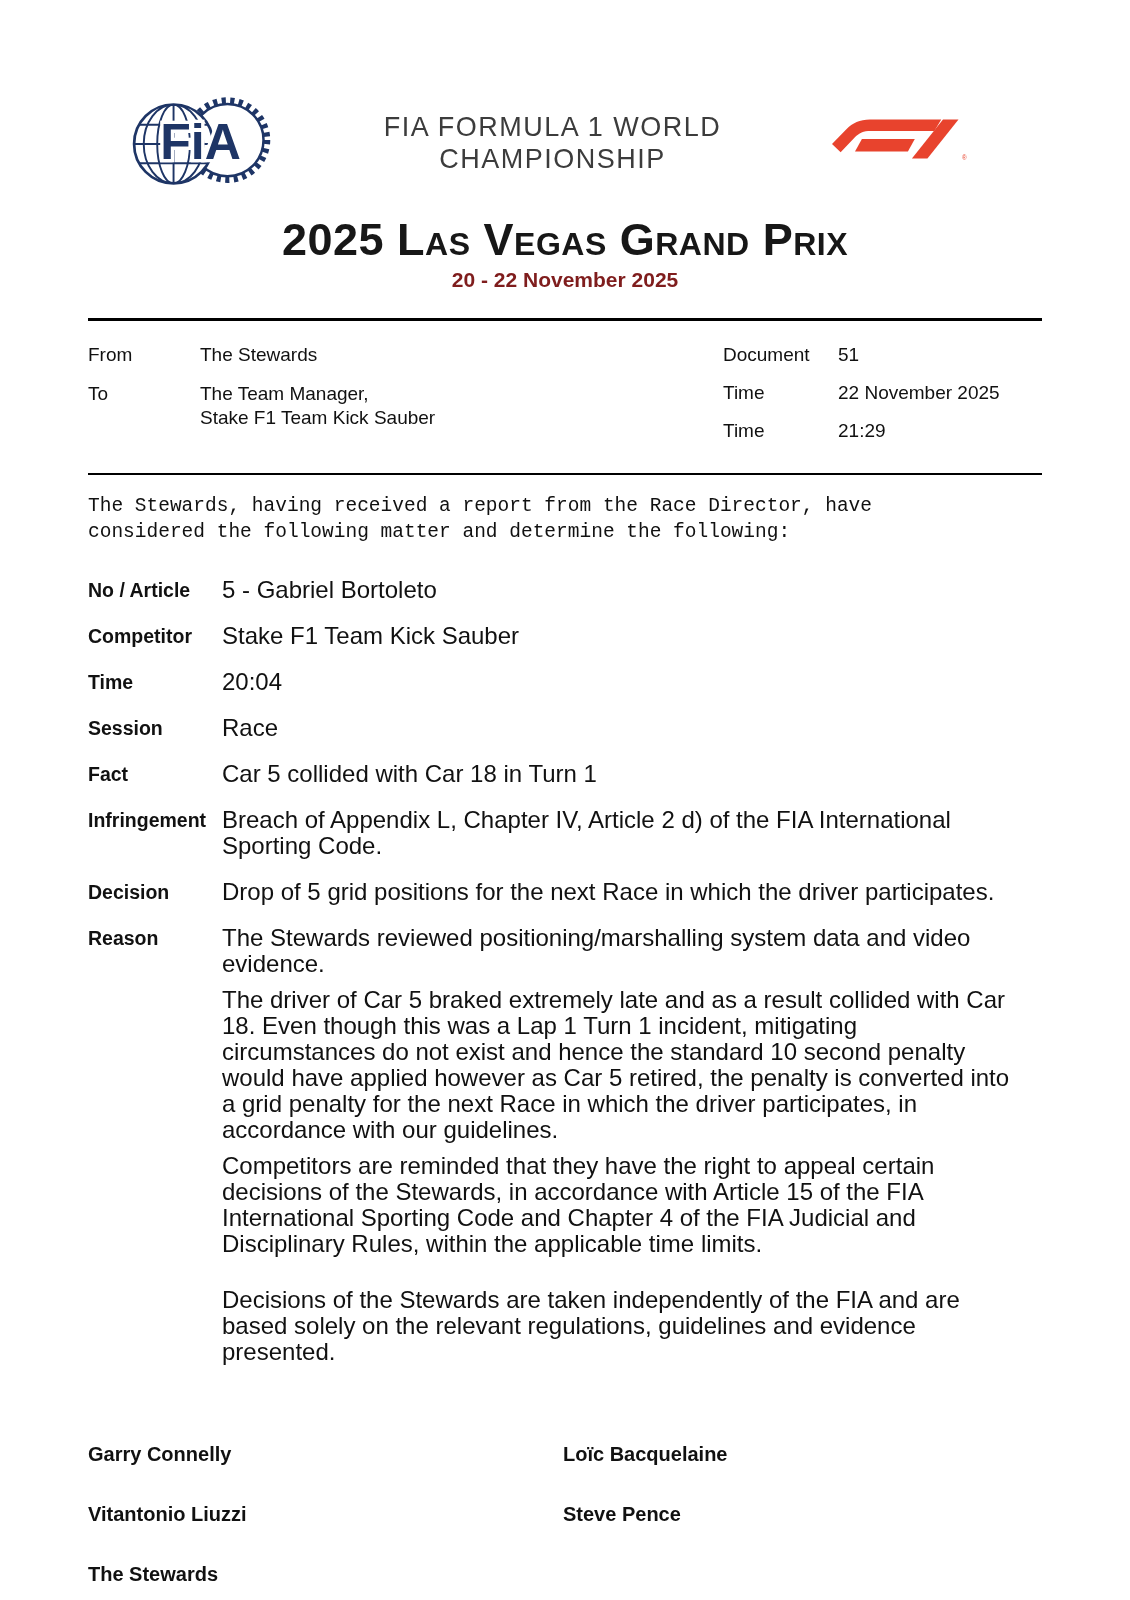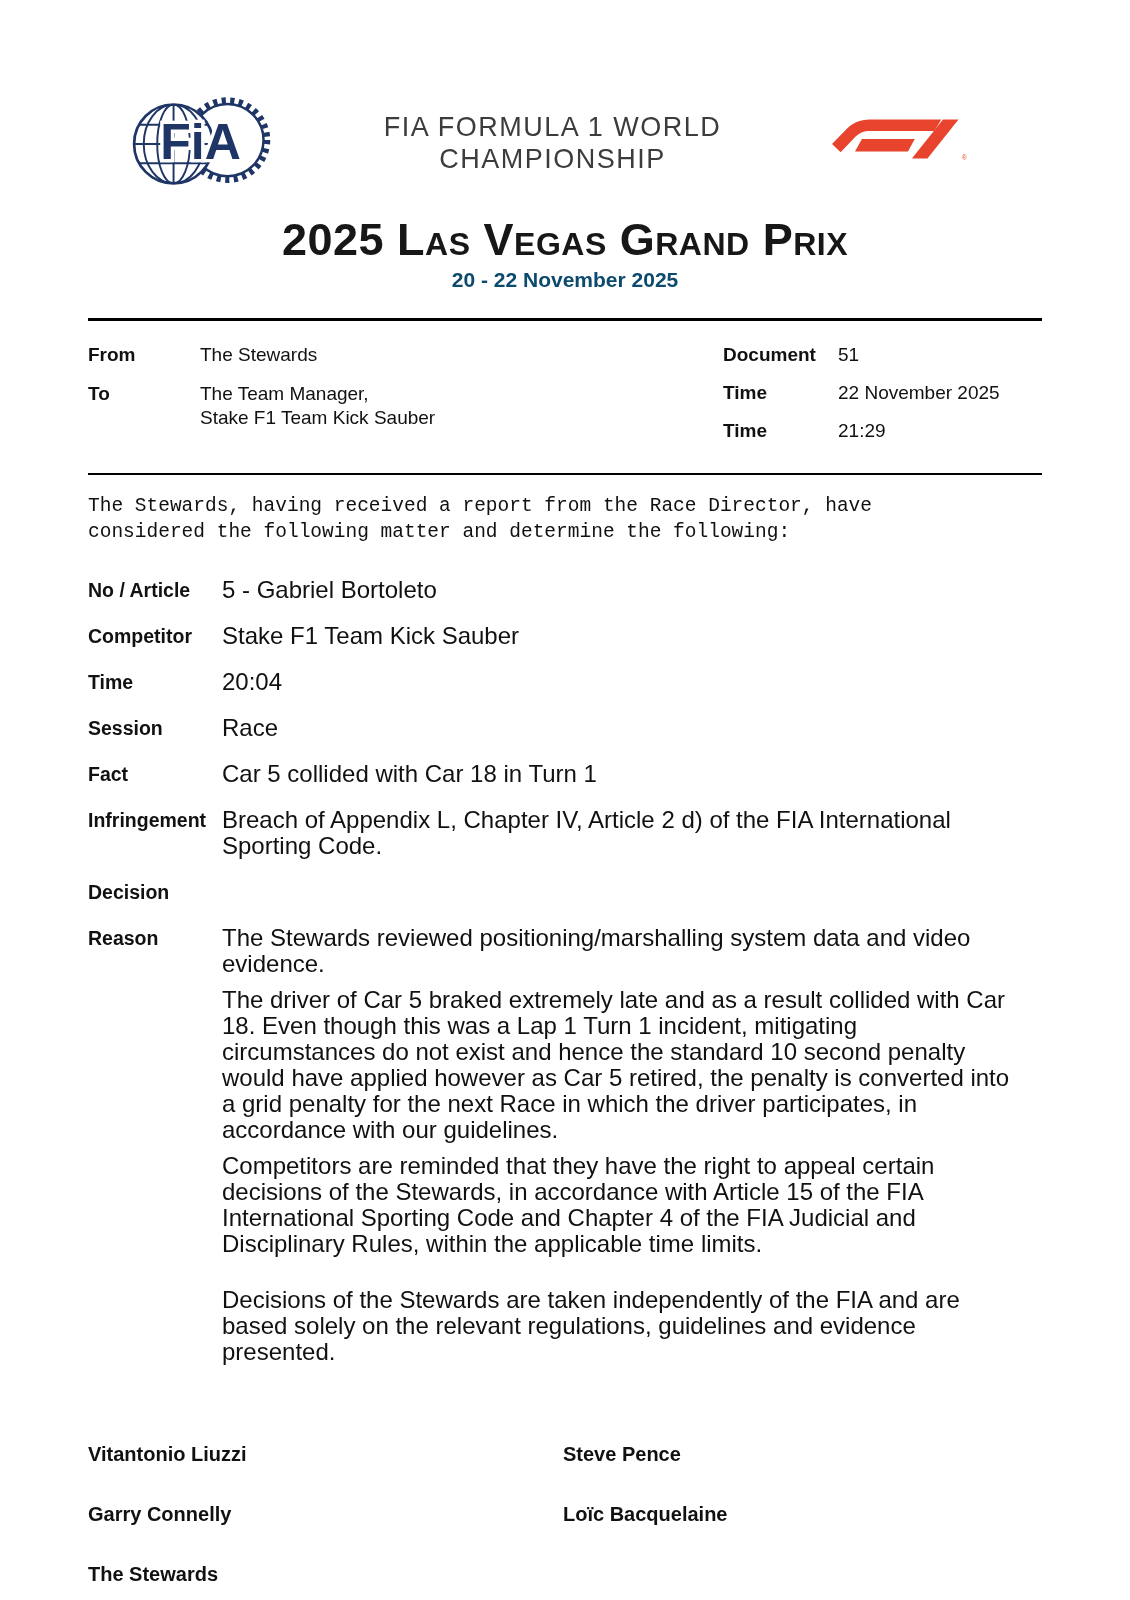--- a/index.html
+++ b/index.html
@@ -41,35 +41,35 @@
     font-size: 45px;
     font-weight: 700;
     font-variant: small-caps;
     letter-spacing: 0.5px;
     color: #171717;
   }
   .doc-subtitle {
     font-size: 21px;
     font-weight: 700;
     margin-top: 2px;
-    color: #0c4a6e;
+    color: #7f1d1d;
   }
 
   
   .rule-thick { border: 0; border-top: 3px solid #000; margin-top: 26px; }
   .rule-thin  { border: 0; border-top: 2px solid #000; }
 
   .meta {
     position: relative;
     padding: 22px 0 28px 0;
     font-size: 19px;
     line-height: 24px;
   }
   .meta-row { display: flex; margin-bottom: 15px; }
-  .meta-label { font-weight: 700; width: 112px; flex: 0 0 auto; }
+  .meta-label { font-weight: 400; width: 112px; flex: 0 0 auto; }
   .meta-value { font-weight: 400; }
   .meta-right {
     position: absolute;
     left: 635px;
     top: 22px;
     width: 320px;
   }
   .meta-right .meta-label { width: 115px; }
   .meta-right .meta-row { margin-bottom: 14px; }
 
@@ -226,39 +226,40 @@
     </div>
 
     <div class="field-row">
       <div class="field-label">Infringement</div>
       <div class="field-value">Breach of Appendix L, Chapter IV, Article 2 d) of the FIA International Sporting Code.</div>
     </div>
 
     <div class="field-row">
       <div class="field-label">Decision</div>
       <div class="field-value">
+        <div>Drop of 5 grid positions for the next Race in which the driver participates.</div>
       </div>
     </div>
 
     <div class="field-row">
       <div class="field-label">Reason</div>
       <div class="field-value">
         <p>The Stewards reviewed positioning/marshalling system data and video evidence.</p>
         <p>The driver of Car 5 braked extremely late and as a result collided with Car 18.  Even though this was a Lap 1 Turn 1 incident, mitigating circumstances do not exist and hence the standard 10 second penalty would have applied however as Car 5 retired, the penalty is converted into a grid penalty for the next Race in which the driver participates, in accordance with our guidelines.</p>
         <p>Competitors are reminded that they have the right to appeal certain decisions of the Stewards, in accordance with Article 15 of the FIA International Sporting Code and Chapter 4 of the FIA Judicial and Disciplinary Rules, within the applicable time limits.</p>
         <p class="spaced">Decisions of the Stewards are taken independently of the FIA and are based solely on the relevant regulations, guidelines and evidence presented.</p>
       </div>
     </div>
   </div>
 
   <div class="signatures">
     <div class="sig-row">
+      <div class="sig-left">Garry Connelly</div>
+      <div class="sig-right">Loïc Bacquelaine</div>
+    </div>
+    <div class="sig-row">
       <div class="sig-left">Vitantonio Liuzzi</div>
       <div class="sig-right">Steve Pence</div>
     </div>
-    <div class="sig-row">
-      <div class="sig-left">Garry Connelly</div>
-      <div class="sig-right">Loïc Bacquelaine</div>
-    </div>
     <div class="sig-footer">The Stewards</div>
   </div>
 
 </div>
 
 </body></html>

